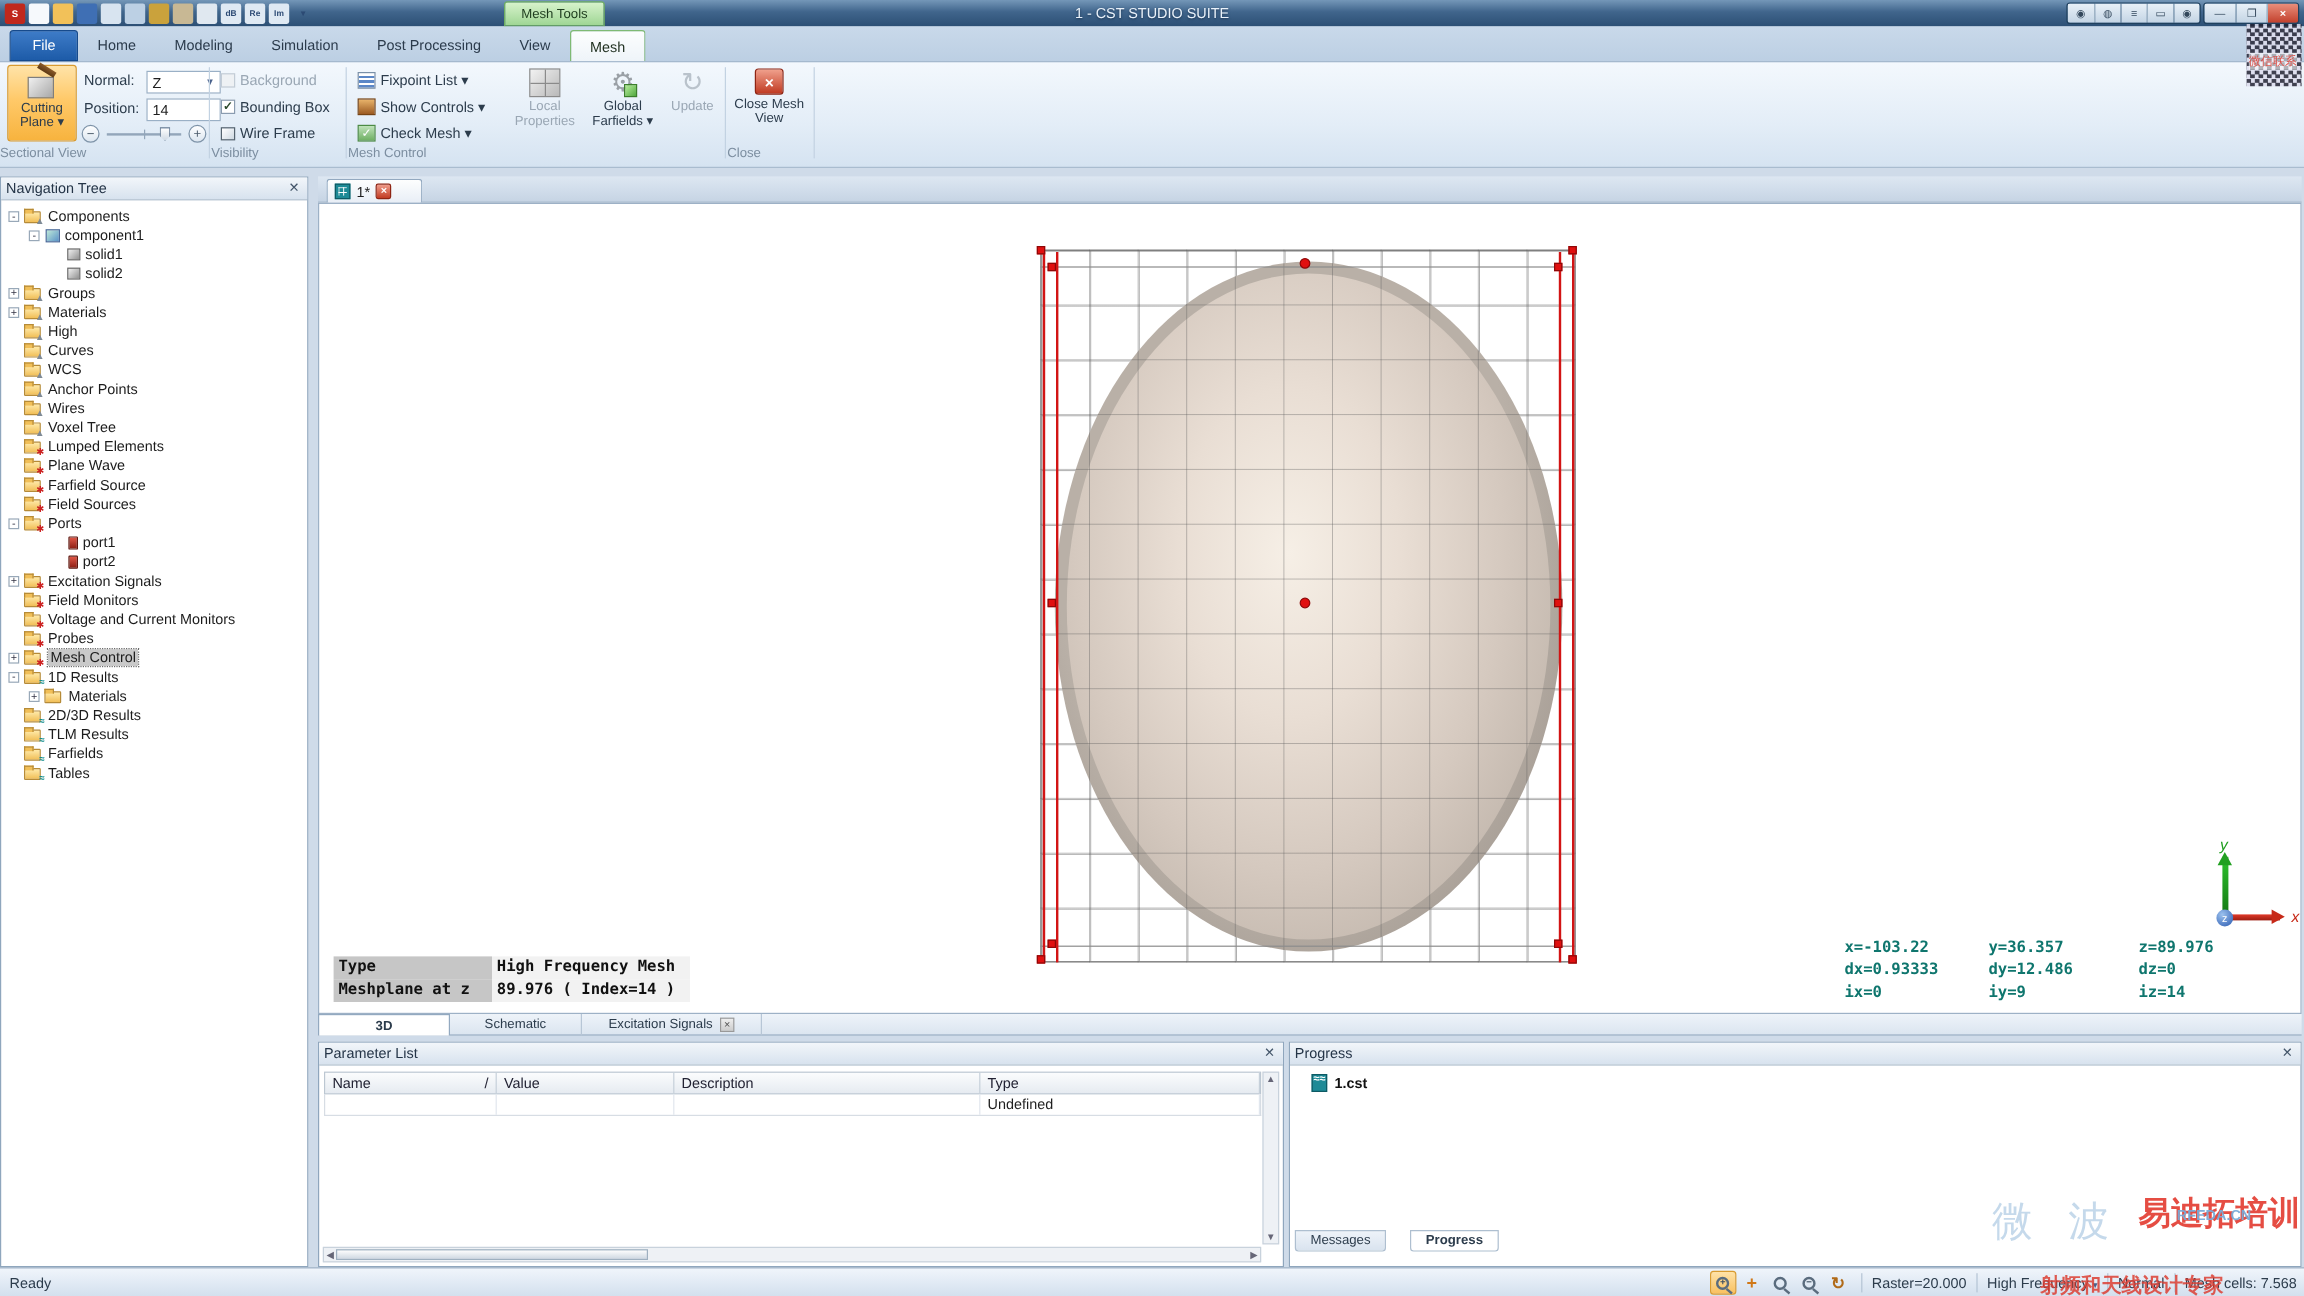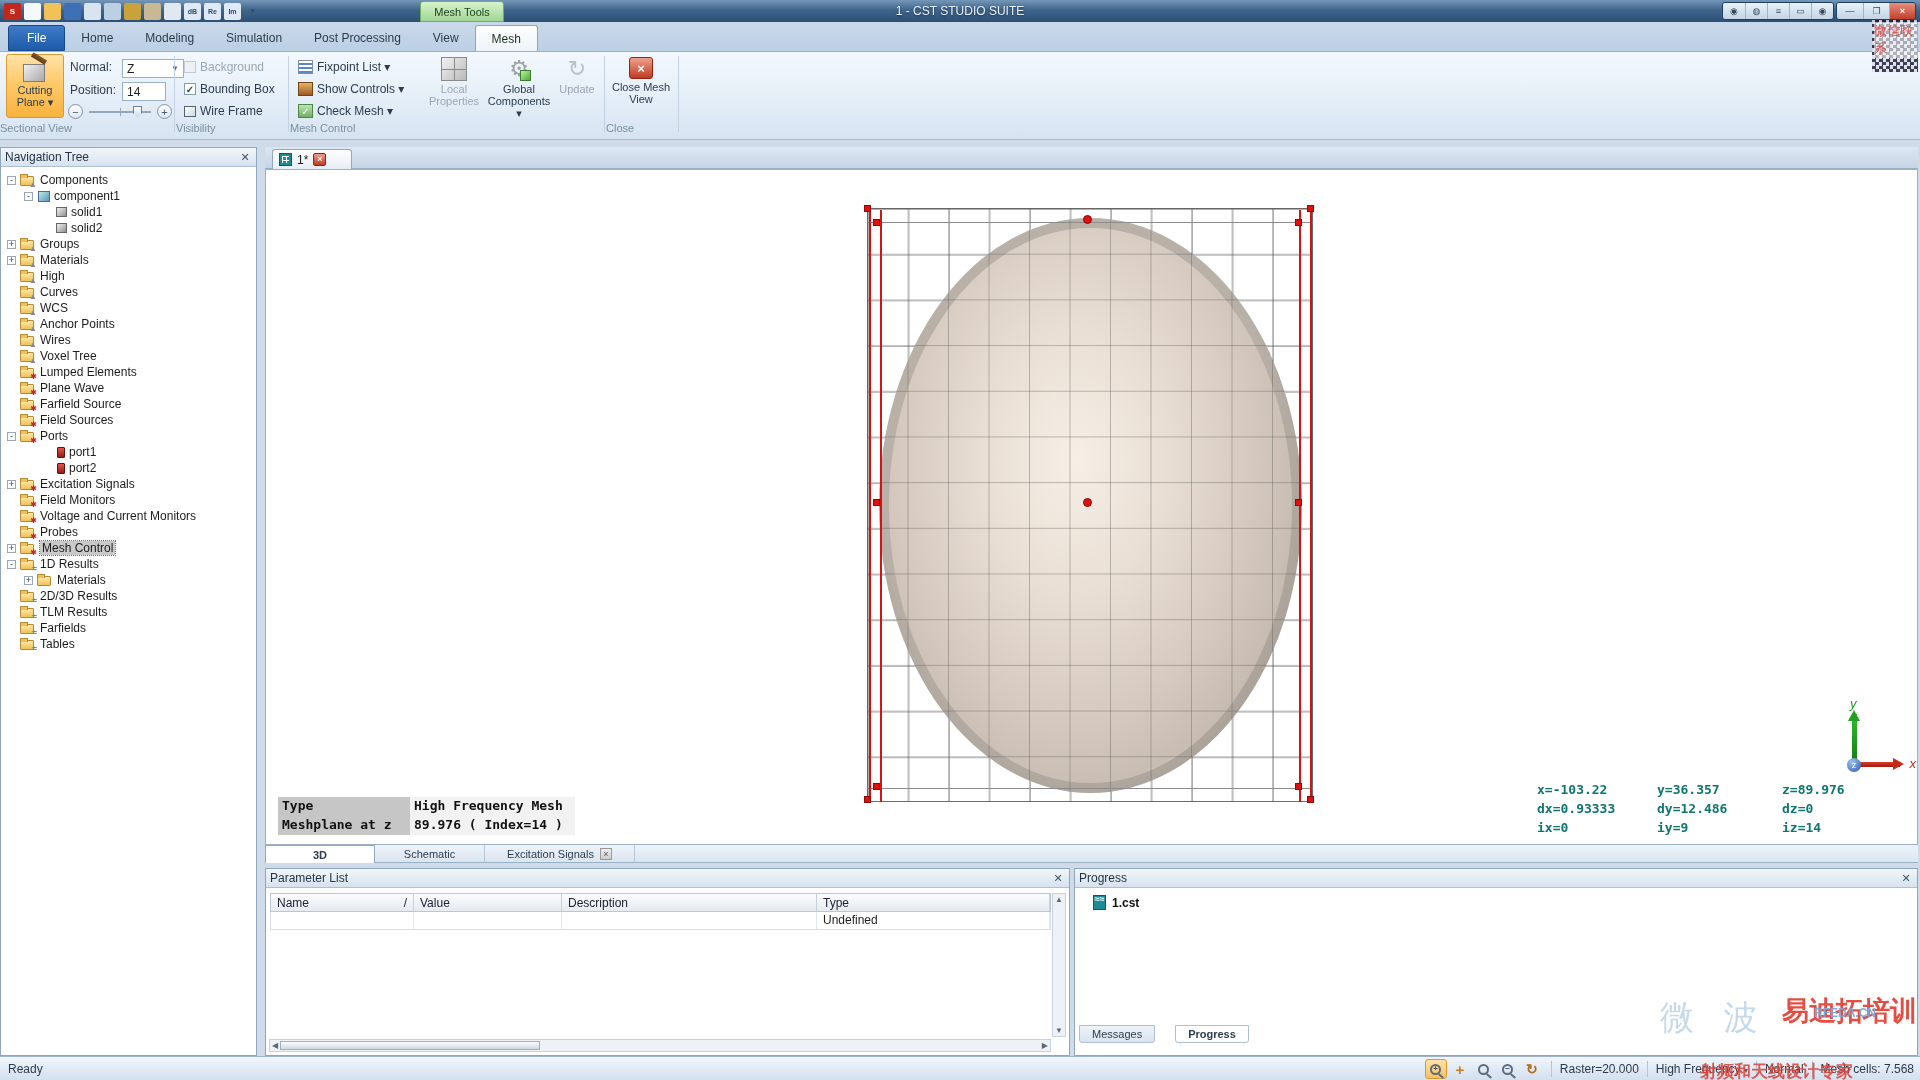--- a/index.html
+++ b/index.html
@@ -38,21 +38,21 @@
   .rgroup-label{position:absolute;top:70px;font-size:11px;color:#7c8ea0;}
   .rdiv{position:absolute;top:4px;height:76px;width:1px;background:#c2d2e2}
   .bigbtn{position:absolute;top:2px;width:58px;height:64px;border-radius:3px;display:flex;flex-direction:column;
     align-items:center;justify-content:flex-start;padding-top:3px;gap:2px;font-size:11px;text-align:center;color:#2c3c4c}
   .bigbtn .cap{line-height:12px}
   .bigbtn.orange{background:linear-gradient(#ffe3a8,#ffc969 45%,#f7b33e);border:1px solid #d99b30}
   .bigbtn.disabled{color:#9aa7b4}
   .fldrow{position:absolute;display:flex;align-items:center;gap:4px;font-size:12px;color:#2c3c4c}
   .selbox{width:62px;height:19px;background:#fff;border:1px solid #9ab0c6;display:flex;align-items:center;
     justify-content:space-between;padding:0 4px;font-size:12px}
-  .inbox{width:44px;height:19px;background:#fff;border:1px solid #9ab0c6;display:flex;align-items:center;padding:0 4px}
+  .inbox{width:62px;height:19px;background:#fff;border:1px solid #9ab0c6;display:flex;align-items:center;padding:0 4px}
   .chk{width:12px;height:12px;border:1px solid #8a9cb0;background:#fff;display:flex;align-items:center;justify-content:center;
     font-size:10px;color:#2c4a2c;font-weight:bold}
   .chk.dis{background:#eef1f4;border-color:#c2ccd6}
   .dim{color:#9aa7b4}
   .ddarrow{font-size:8px;color:#49618c}
   .circ{width:15px;height:15px;border-radius:50%;border:1px solid #7e93a8;background:linear-gradient(#fff,#dce6f0);
     display:flex;align-items:center;justify-content:center;font-size:11px;color:#4a5a6a}
   .slider-track{width:62px;height:2px;background:#93a6ba;position:relative}
   .slider-tick{position:absolute;left:50%;top:-3px;width:1px;height:8px;background:#93a6ba}
   .slider-thumb{position:absolute;left:44px;top:-5px;width:9px;height:12px;background:linear-gradient(#fefefe,#cfd9e4);
@@ -178,21 +178,21 @@
   .sico.active{background:linear-gradient(#ffe2a8,#fcc certain);background:linear-gradient(#ffe2a8,#fcc express 60%);background:linear-gradient(#ffe2a8,#f9c15f);border:1px solid #d99b30}
   .mag{width:11px;height:11px;border:2px solid #5a6c7e;border-radius:50%;position:relative}
   .mag:after{content:"";position:absolute;right:-5px;bottom:-4px;width:6px;height:2px;background:#5a6c7e;transform:rotate(40deg)}
   .mag i{position:absolute;left:1px;top:-2px;font-size:8px;font-style:normal;color:#3a4c5e;font-weight:bold}
   .sep{width:1px;height:16px;background:#b4c4d4}
   .sb-item{font-size:12px;white-space:nowrap}
 
   
   .wm-qr{position:absolute;left:1872px;top:20px;width:46px;height:52px;opacity:.85;
     background:repeating-conic-gradient(#223 0 25%,#dde 0 50%) 0 0/7px 7px}
-  .wm-qr span{position:absolute;left:2px;bottom:14px;color:#e03a2f;font-size:13px;background:rgba(255,255,255,.6)}
+  .wm-qr span{position:absolute;left:2px;bottom:14px;color:#e03a2f;font-size:10px;background:rgba(255,255,255,.6)}
   .wm-faint{position:absolute;left:1660px;top:995px;font-size:34px;color:rgba(110,160,205,.4);letter-spacing:10px;white-space:nowrap}
   .wm-brand{position:absolute;left:1782px;top:993px;font-size:27px;font-weight:bold;color:rgba(226,58,47,.9);white-space:nowrap}
   .wm-site{position:absolute;left:1814px;top:1006px;font-size:12px;color:rgba(120,170,215,.95);font-weight:bold}
   .wm-sub{position:absolute;left:1700px;top:1060px;font-size:17px;font-weight:bold;color:rgba(220,62,50,.85);white-space:nowrap;z-index:9}
 </style>
 </head>
 <body>
 
 <div id="app">
 
@@ -294,21 +294,21 @@
     <div class="fldrow" style="left:298px;top:52px">
       <span class="ico16 ico-check">✓</span>
       <span>Check Mesh ▾</span>
     </div>
     <div class="bigbtn disabled" style="left:425px">
       <span class="cube24 grid"></span>
       <span class="cap">Local Properties</span>
     </div>
     <div class="bigbtn" style="left:487px;width:64px">
       <span class="gear24" style="position:relative">⚙<i></i></span>
-      <span class="cap">Global Components ▾</span>
+      <span class="cap">Global Farfields ▾</span>
     </div>
     <div class="bigbtn disabled" style="left:553px;width:48px">
       <span class="upd24">↻</span>
       <span class="cap">Update</span>
     </div>
     <div class="rgroup-label" style="left:290px;width:312px">Mesh Control</div>
     <div class="rdiv" style="left:604px"></div>
 
     <div class="bigbtn" style="left:610px;width:62px">
       <span class="closeico">×</span>

